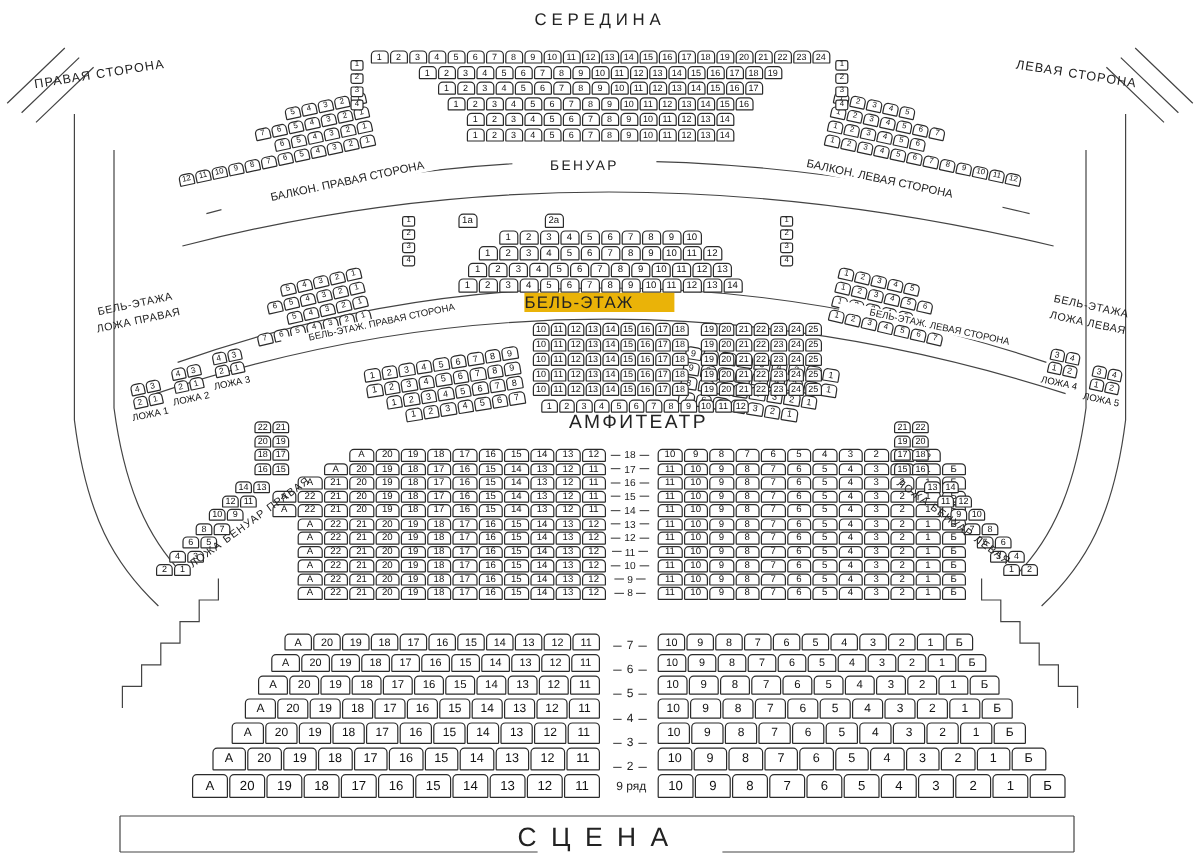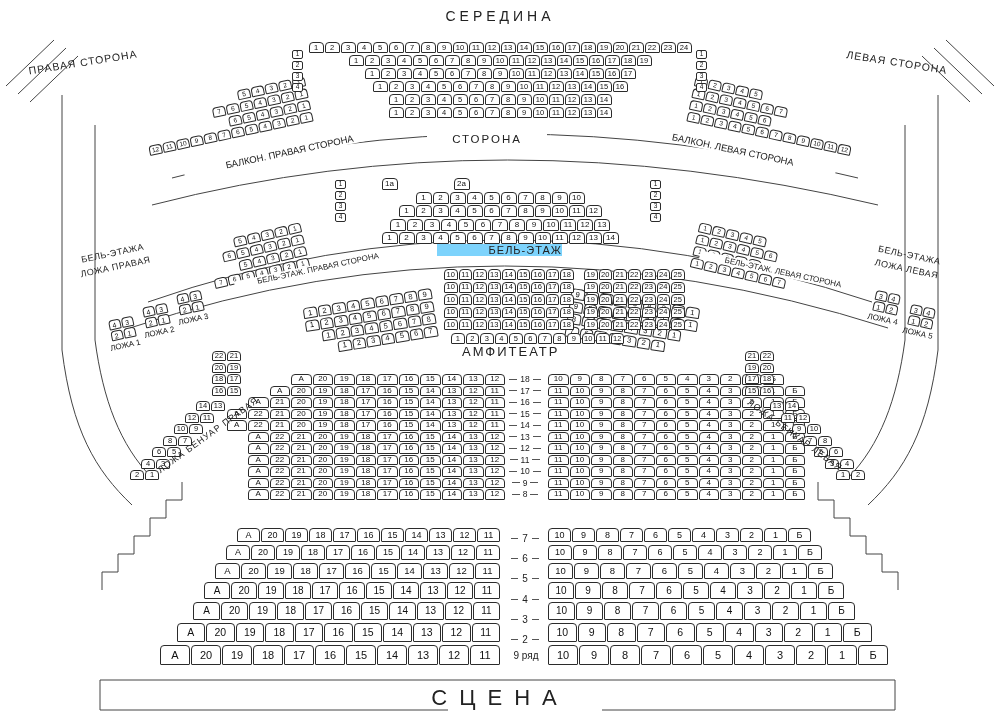--- a/index.html
+++ b/index.html
@@ -90,24 +90,24 @@
   .dgr .seat-row:nth-child(5){margin-left:44px}
   .dgr .seat-row:nth-child(6){margin-left:55px}
   .dgr .seat-row:nth-child(7){margin-left:66px}
   
   #lbl-seredina{left:0;right:0;top:8px;text-align:center;font-size:14px;letter-spacing:4px}
   #lbl-prav{left:8px;top:56px;width:150px;transform:rotate(-9deg);font-size:10.5px;letter-spacing:1px;text-align:center}
   #lbl-lev{left:822px;top:56px;width:150px;transform:rotate(9deg);font-size:10.5px;letter-spacing:1px;text-align:center}
   #lbl-balkon{left:427px;top:133px;width:120px;text-align:center;font-size:11.5px;letter-spacing:2px;background:#fff}
   #lbl-balkon-pr{left:182px;top:146px;width:215px;transform:rotate(-12deg);font-size:9.5px;text-align:center;background:#fff}
   #lbl-balkon-lev{left:628px;top:144px;width:210px;transform:rotate(12deg);font-size:9.5px;text-align:center;background:#fff}
-  #lbl-bel{left:437px;top:244px;width:125px;text-align:right;font-size:11px;letter-spacing:1px;background:#7dd3fc}
+  #lbl-bel{left:437px;top:244px;width:125px;text-align:left;font-size:14px;letter-spacing:1px;background:#eab308}
   #lbl-bel-pr{left:233px;top:264px;width:170px;transform:rotate(-12deg);font-size:8px;text-align:center;background:#fff}
   #lbl-bel-lev{left:698px;top:268px;width:170px;transform:rotate(12deg);font-size:8px;text-align:center;background:#fff}
-  #lbl-amfi{left:462px;top:344px;width:140px;text-align:left;font-size:13px;letter-spacing:2px}
+  #lbl-amfi{left:462px;top:344px;width:140px;text-align:center;font-size:16px;letter-spacing:2px}
   .boxlbl{font-size:9px;text-align:center;letter-spacing:0.5px}
   .boxlbl div{margin:4px 0}
   #lbl-lozha-pr{left:48px;top:244px;width:132px;transform:rotate(-12deg)}
   #lbl-lozha-lev{left:842px;top:246px;width:132px;transform:rotate(12deg)}
   #benoir-label-r{left:118px;top:430px;width:180px;transform:rotate(-36deg);font-size:9px;letter-spacing:1px;text-align:center}
   #benoir-label-l{left:705px;top:430px;width:180px;transform:rotate(36deg);font-size:9px;letter-spacing:1px;text-align:center}
   #lbl-scena{left:0;right:0;top:685px;text-align:center;font-size:22px;letter-spacing:12px}
 </style>
 </head>
 <body>
@@ -1367,21 +1367,21 @@
       <span class="seat">1</span>
       <span class="seat">2</span>
     </div>
   </div>
 <div id="benoir-label-r" class="lbl">ЛОЖА БЕНУАР ПРАВАЯ</div>
 <div id="benoir-label-l" class="lbl">ЛОЖА БЕНУАР ЛЕВАЯ</div>
 
 <div id="lbl-seredina" class="lbl">СЕРЕДИНА</div>
 <div id="lbl-prav" class="lbl">ПРАВАЯ СТОРОНА</div>
 <div id="lbl-lev" class="lbl">ЛЕВАЯ СТОРОНА</div>
-<div id="lbl-balkon" class="lbl">СТОРОНА</div>
+<div id="lbl-balkon" class="lbl">БЕНУАР</div>
 <div id="lbl-balkon-pr" class="lbl">БАЛКОН. ПРАВАЯ СТОРОНА</div>
 <div id="lbl-balkon-lev" class="lbl">БАЛКОН. ЛЕВАЯ СТОРОНА</div>
 <div id="lbl-bel" class="lbl">БЕЛЬ-ЭТАЖ</div>
 <div id="lbl-bel-pr" class="lbl">БЕЛЬ-ЭТАЖ. ПРАВАЯ СТОРОНА</div>
 <div id="lbl-bel-lev" class="lbl">БЕЛЬ-ЭТАЖ. ЛЕВАЯ СТОРОНА</div>
 <div id="lbl-lozha-pr" class="lbl boxlbl">
   <div>БЕЛЬ-ЭТАЖА</div>
   <div>ЛОЖА ПРАВАЯ</div>
 </div>
 <div id="lbl-lozha-lev" class="lbl boxlbl">

